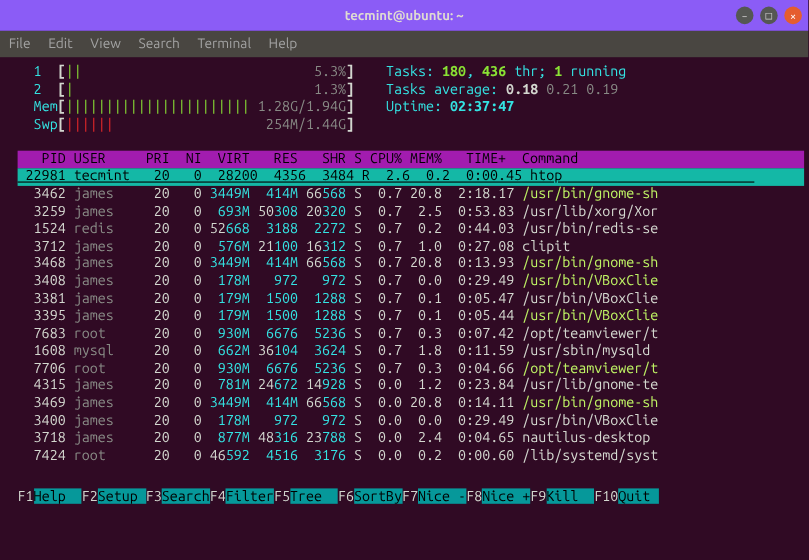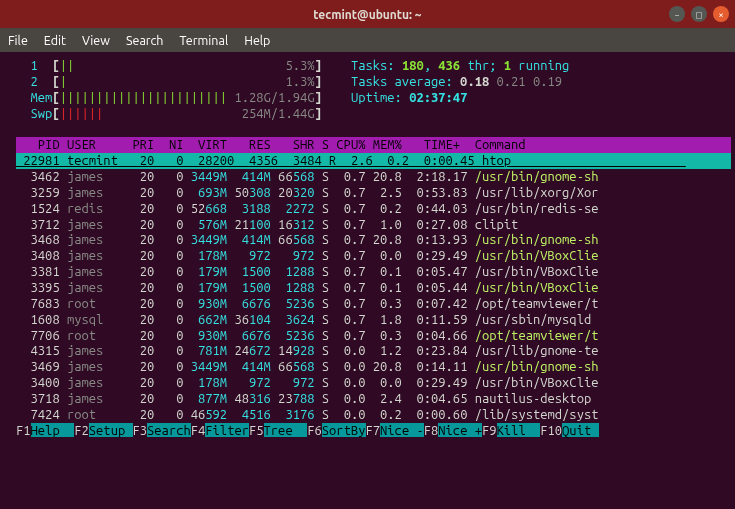--- a/index.html
+++ b/index.html
@@ -6,21 +6,21 @@
 body {
   background: #300a24;
   font-family: "Ubuntu Mono", "DejaVu Sans Mono", monospace;
   font-size: 13px;
   color: #d3d7cf;
   width: 735px;
   height: 509px;
   overflow: hidden;
 }
 .titlebar {
-  background: #7f1d1d;
+  background: #8b5cf6;
   height: 28px;
   display: flex;
   align-items: center;
   justify-content: center;
   position: relative;
 }
 .titlebar-text { color: #dfdbd2; font-family: Ubuntu, sans-serif; font-size: 12px; font-weight: bold; }
 .window-controls { position: absolute; right: 6px; display: flex; gap: 6px; }
 .wc { width: 16px; height: 16px; border-radius: 50%; display: flex; align-items: center; justify-content: center; font-size: 10px; }
 .wc-min { background: #555753; color:#ccc; }
@@ -28,35 +28,35 @@
 .wc-close { background: #e55d2f; color:#fff; }
 .menubar {
   background: #494641;
   height: 24px;
   display: flex;
   align-items: center;
   padding: 0 8px;
   gap: 16px;
   font-family: Ubuntu, sans-serif;
   font-size: 12.5px;
-  color: #ffffff;
+  color: #a3a3a3;
 }
 .menubar span { cursor: pointer; }
 .terminal { padding: 6px 4px 0 16px; line-height: 1.22; }
 .row { white-space: pre; }
 .cyan { color: #34e2e2; }
 .green { color: #8ae234; }
 .greenb { color: #bef264; }
 .red { color: #ef2929; }
 .grey { color: #888a85; }
 .white { color: #d3d7cf; }
 .bold { font-weight: bold; }
 .hdr { background: #a21caf; color: #000; }
 .cursor-row { background: #14b8a6; color: #000; text-decoration: underline; }
-.fn-bar { white-space: pre; }
+.fn-bar { white-space: pre; margin-top: 21px; }
 .fn-bar .lbl { background: #06989a; color: #000; }
 .fn-bar .key { color: #d3d7cf; }
 </style>
 </head>
 <body>
 
 <div class="titlebar">
   <span class="titlebar-text">tecmint@ubuntu: ~</span>
   <div class="window-controls">
     <div class="wc wc-min">–</div>

